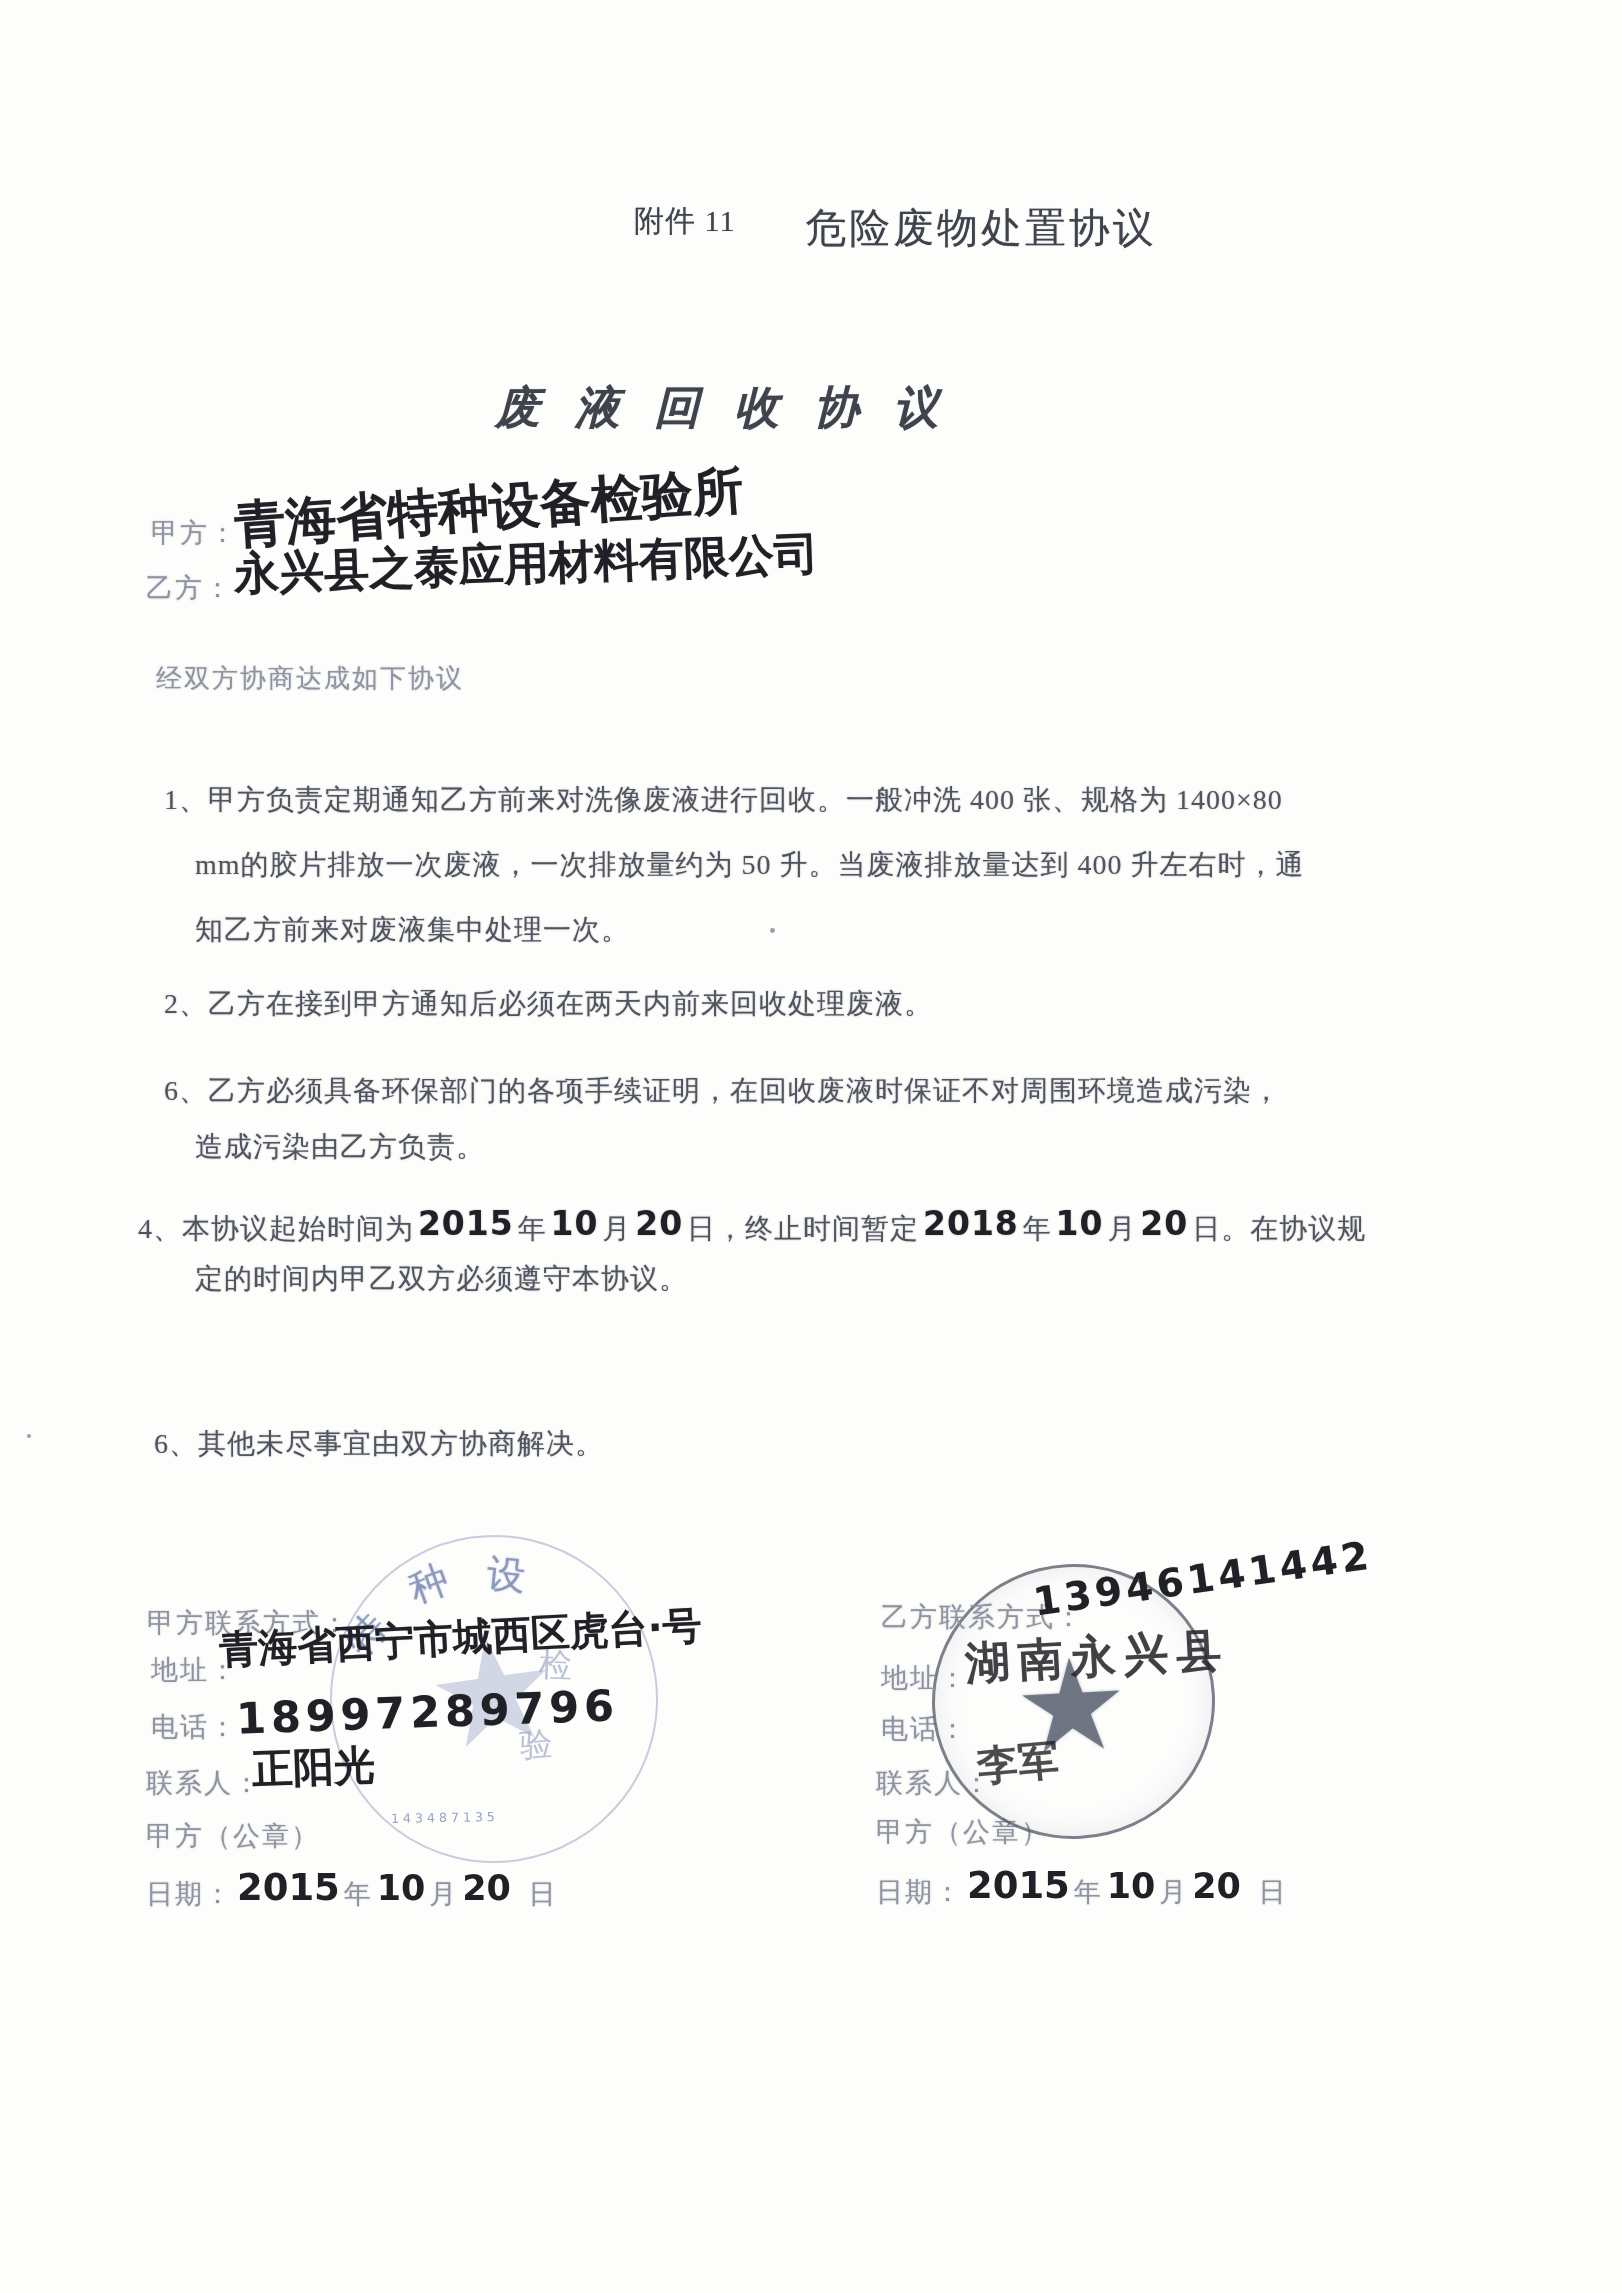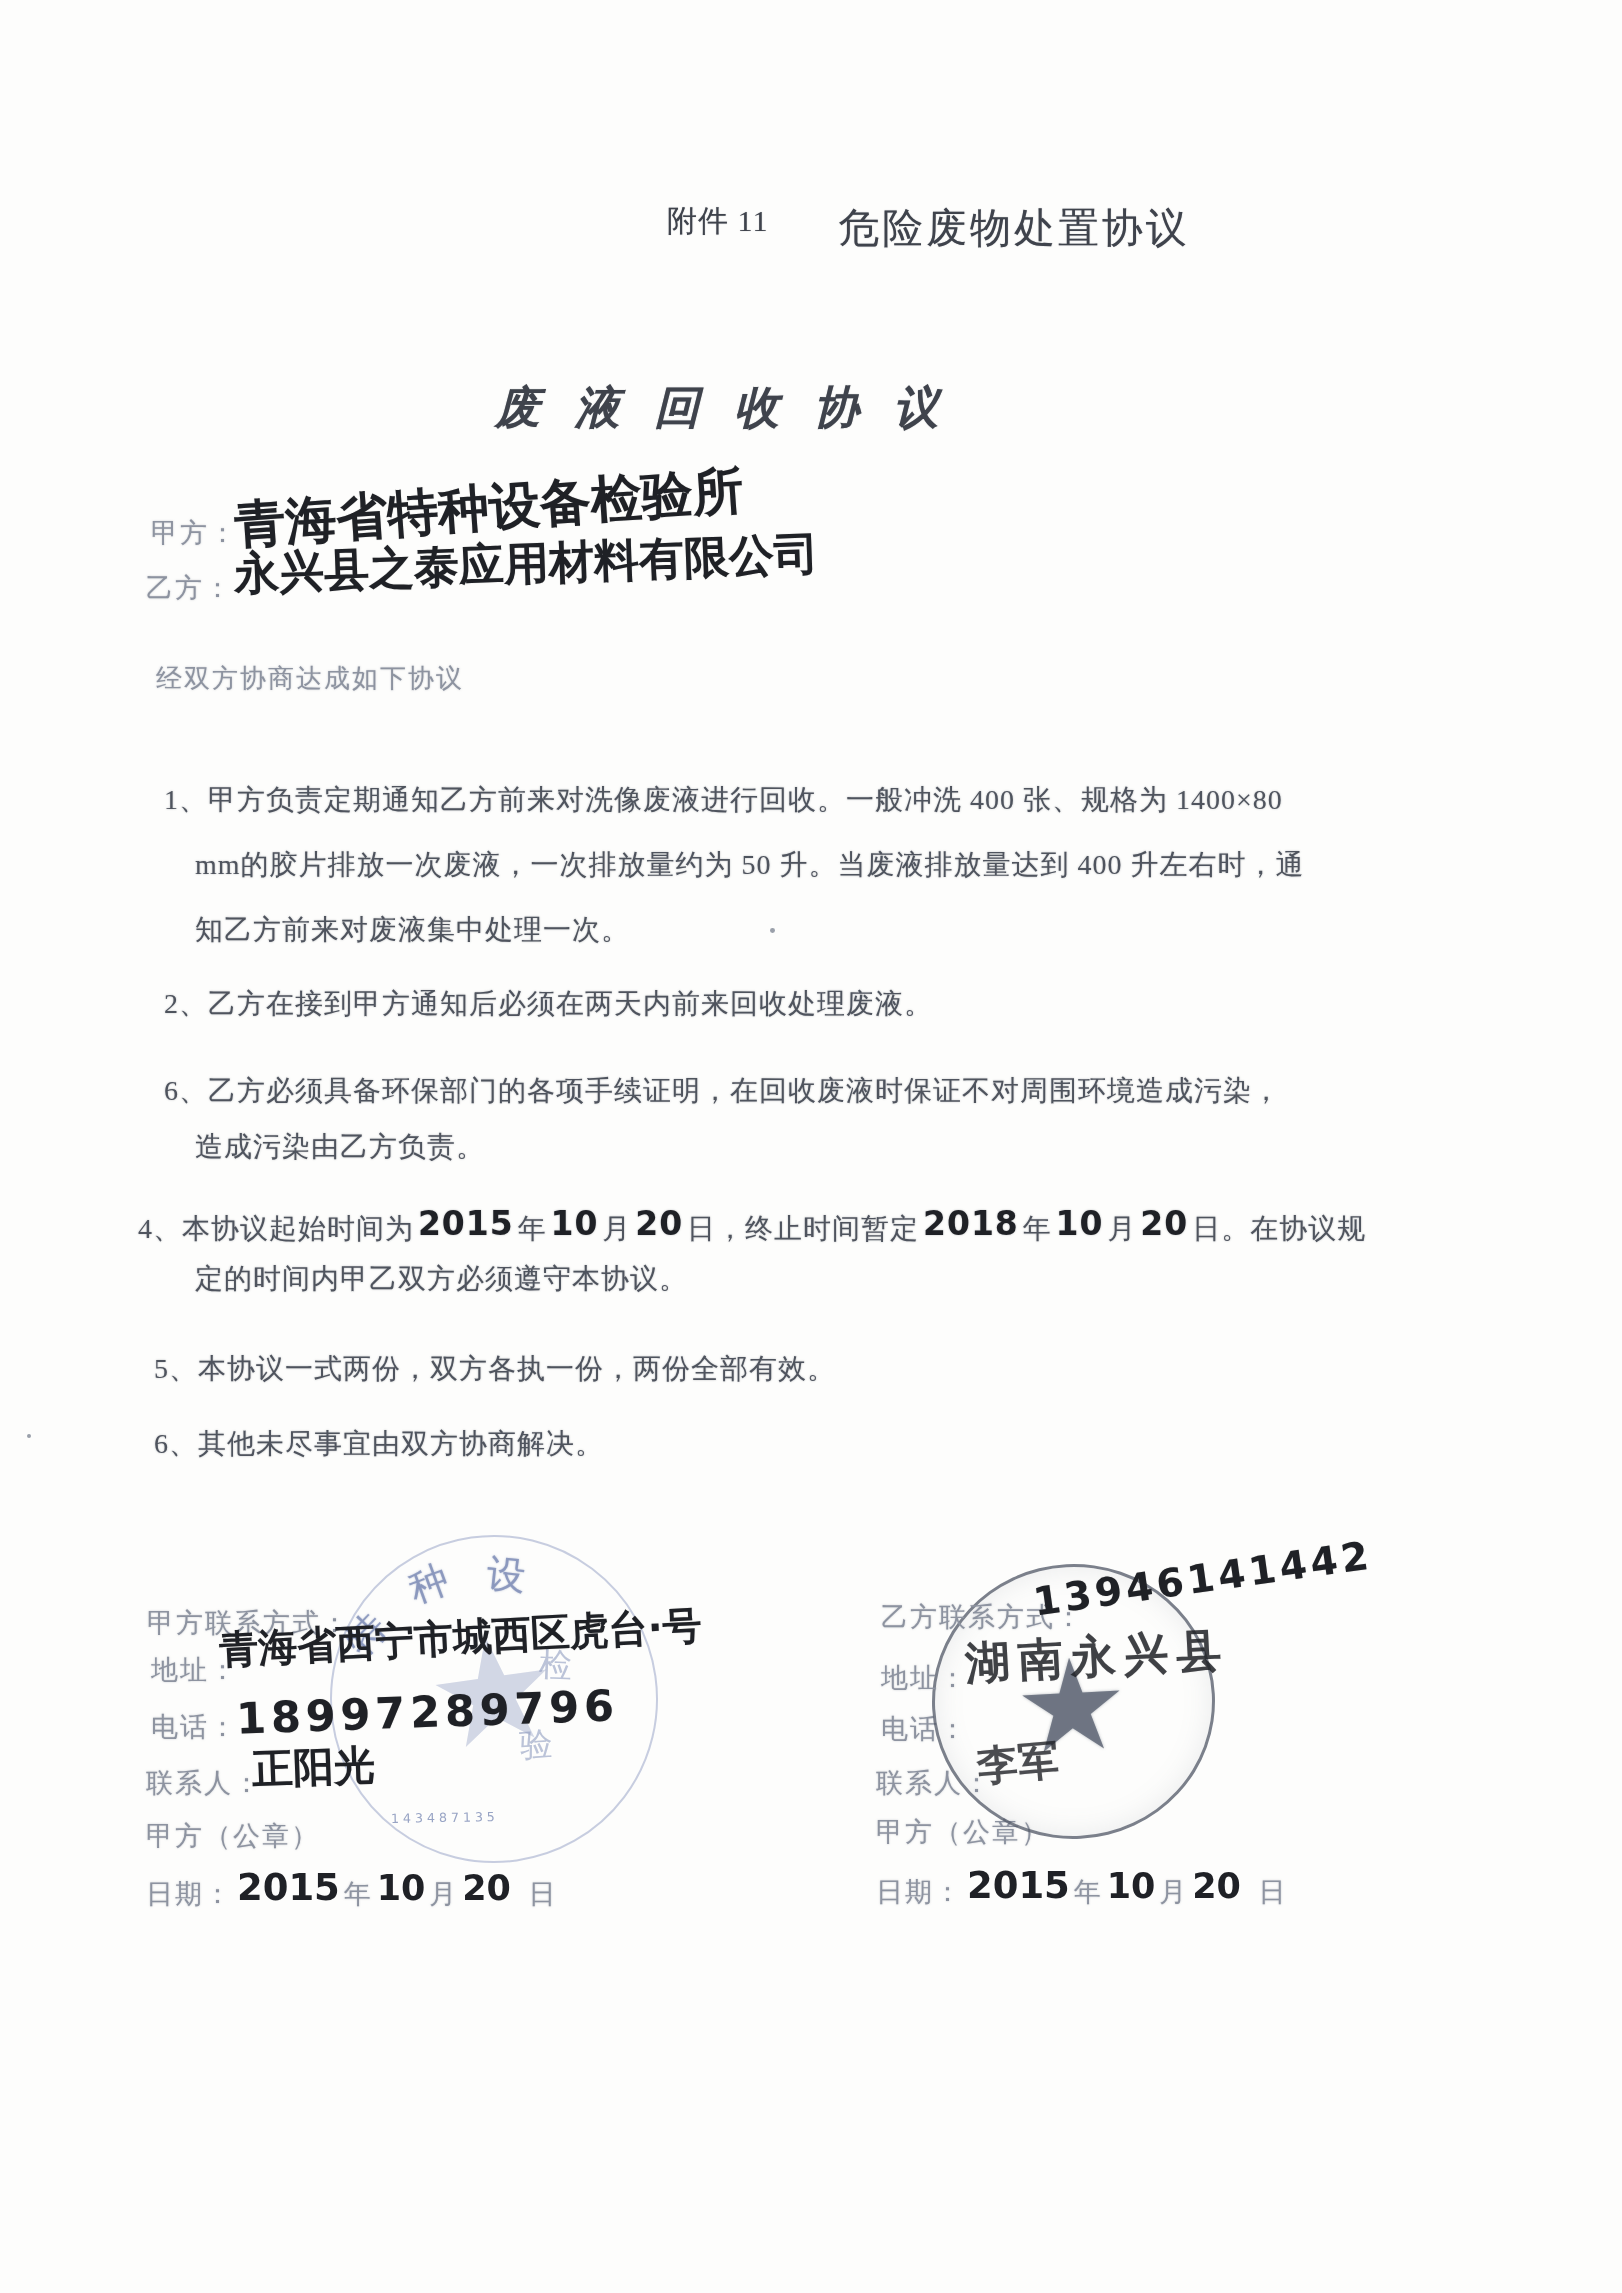--- a/index.html
+++ b/index.html
@@ -67,21 +67,21 @@
     text-shadow:0 0 2.9px rgba(100,107,122,.5);
   }
   .speck{position:absolute;background:#9aa0aa;border-radius:50%;}
   .z2{z-index:2;}
 </style>
 </head>
 <body>
 
 <div class="page">
 
-  <div class="abs header-row" style="left:634px;top:201px;margin-left:33px;">
+  <div class="abs header-row" style="left:634px;top:201px;">
     <span class="print print-dark" style="font-size:30px;">附件 11</span>
     <span class="print print-dark" style="font-size:41px;letter-spacing:2.9px;">危险废物处置协议</span>
   </div>
 
   <div class="abs print print-dark title" style="left:495px;top:378px;">废 液 回 收 协 议</div>
 
   <span class="abs faint" style="left:151px;top:515px;">甲方：</span>
   <span class="abs hand z2" style="left:234px;top:474px;font-size:51px;transform:rotate(-4deg);">青海省特种设备检验所</span>
 
   <span class="abs faint" style="left:146px;top:570px;">乙方：</span>
@@ -96,21 +96,20 @@
   <div class="abs print clause" style="left:164px;top:987px;">2、乙方在接到甲方通知后必须在两天内前来回收处理废液。</div>
 
   <div class="abs print clause" style="left:164px;top:1074px;">6、乙方必须具备环保部门的各项手续证明，在回收废液时保证不对周围环境造成污染，</div>
   <div class="abs print clause" style="left:195px;top:1130px;text-align:right;">造成污染由乙方负责。</div>
 
   <div class="abs print clause" style="left:138px;top:1207px;">
     <span>4、本协议起始时间为</span><span class="hand-inline">2015</span><span>年</span><span class="hand-inline">10</span><span>月</span><span class="hand-inline">20</span><span>日，终止时间暂定</span><span class="hand-inline">2018</span><span>年</span><span class="hand-inline">10</span><span>月</span><span class="hand-inline">20</span><span>日。在协议规</span>
   </div>
   <div class="abs print clause" style="left:195px;top:1262px;">定的时间内甲乙双方必须遵守本协议。</div>
 
-  <div class="abs print clause" style="left:154px;top:1352px;">5、本协议一式两份，双方各执一份，两份全部有效。</div>
   <div class="abs print clause" style="left:154px;top:1427px;">6、其他未尽事宜由双方协商解决。</div>
 
   <div class="abs stamp stamp-a" style="left:330px;top:1535px;">
     <span class="arc-char" style="left:25px;top:53px;transform:rotate(-38deg);">特</span>
     <span class="arc-char" style="left:94px;top:11.7px;transform:rotate(-12deg);">种</span>
     <span class="arc-char" style="left:172px;top:13.7px;transform:rotate(14deg);">设</span>
     <span class="star-faint">★</span>
     <span class="inner-char" style="left:211px;top:115px;transform:rotate(10deg);">检</span>
     <span class="inner-char" style="left:181px;top:191px;transform:rotate(4deg);">验</span>
     <span class="serial">143487135</span>

